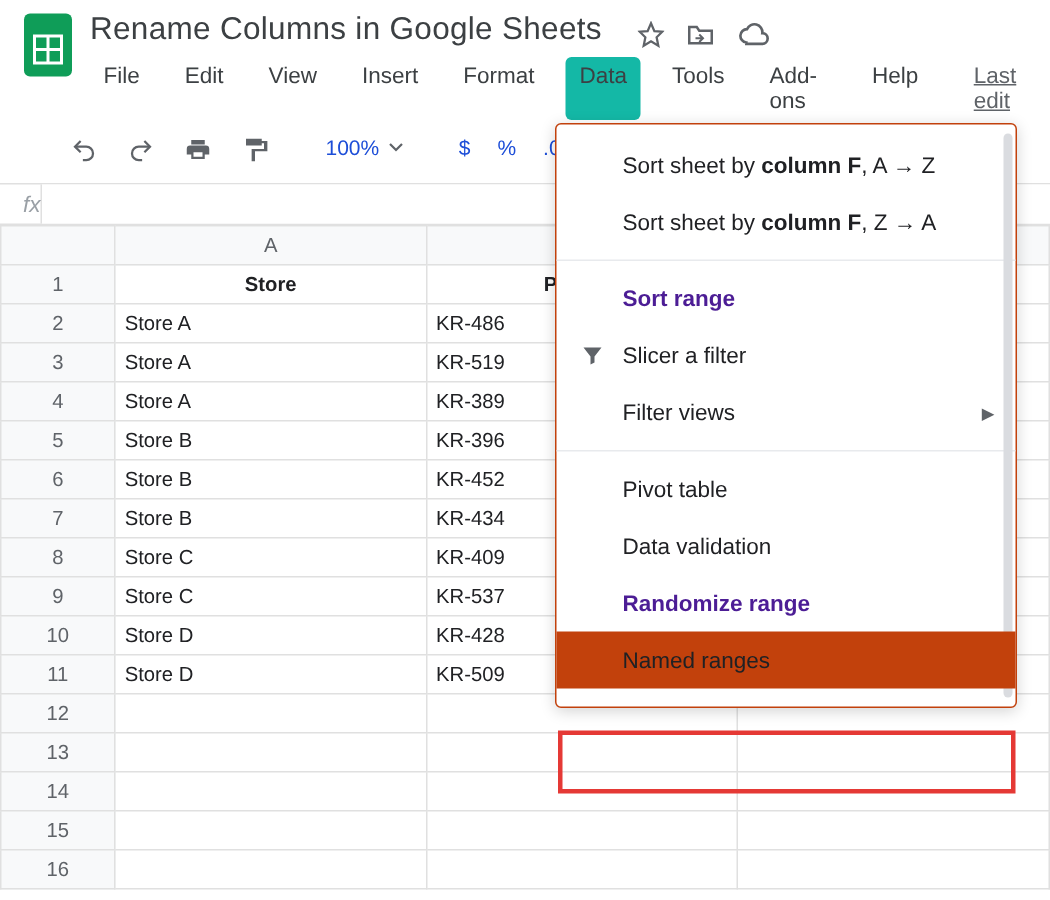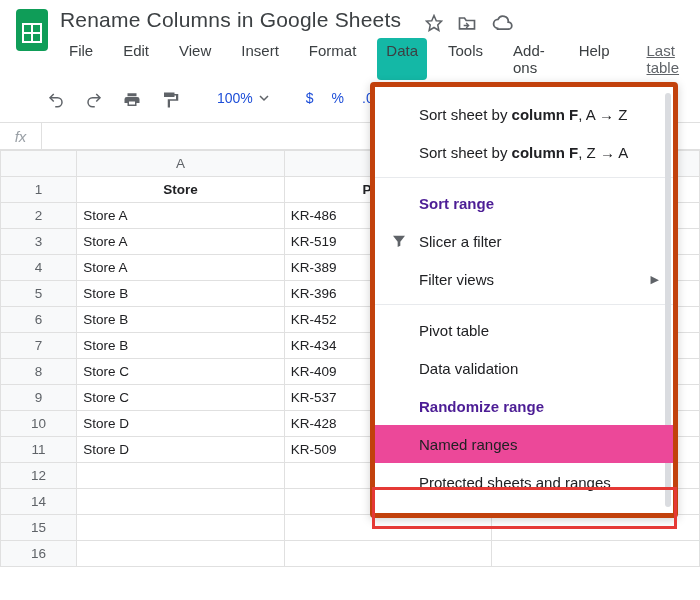--- a/index.html
+++ b/index.html
@@ -20,40 +20,40 @@
   .last-edit { margin-left: 16px; color: #5f6368; text-decoration: underline; padding:4px 0; }
 
   
   .toolbar { display: flex; align-items: flex-start; gap: 18px; padding: 10px 16px 10px 46px; color: #1d4ed8; font-size: 14px; }
   .toolbar .sep { width: 1px; height: 22px; background: transparent; }
   .zoom { display:flex; align-items:center; gap:6px; }
   .tb-icon { display:inline-flex; align-items:center; justify-content:center; width:20px; height:20px; }
 
   
   .fx-bar { display:flex; align-items:center; border-top:1px solid #e0e0e0; border-bottom:1px solid #e0e0e0; height:28px; }
-  .fx-label { width:42px; text-align:center; font-style:italic; color:#9aa0a6; font-size:15px; border-right:1px solid #e0e0e0; height:100%; line-height:28px;}
+  .fx-label { width:28px; text-align:right; font-style:italic; color:#9aa0a6; font-size:15px; border-right:1px solid #e0e0e0; height:100%; line-height:28px;}
   .fx-input { flex:1; height:100%; border:none; padding:0 8px; font-size:13px; outline:none; }
 
   
   .grid-wrap { position:relative; }
   table.sheet { border-collapse: collapse; width: 100%; table-layout: fixed; }
   table.sheet th, table.sheet td { border: 1px solid #e0e0e0; height: 26px; font-size: 13.5px; }
   .corner { width: 44px; background:#f8f9fa; }
   th.colhdr { background:#f8f9fa; color:#5f6368; font-weight:400; text-align:center; }
   th.rowhdr { width:44px; background:#f8f9fa; color:#5f6368; font-weight:400; text-align:center; }
   td.cell { padding: 0 6px; color:#202124; }
   td.header-cell { text-align:center; font-weight:700; }
   col.cA { width:120px; } col.cB { width:120px; } col.cC { width:120px; }
 
   
-  .dropdown { position:absolute; top:82px; left:370px; width:308px; background:#fff; border:5px solid #c2410c; border-radius:4px; box-shadow:0 2px 10px rgba(0,0,0,.18); padding:8px 0 12px 0; z-index:50; }
+  .dropdown { position:absolute; top:82px; left:370px; width:308px; background:#fff; border:1px solid #c2410c; border-radius:4px; box-shadow:0 2px 10px rgba(0,0,0,.18); padding:8px 0 12px 0; z-index:50; }
   .dropdown .scrollhint { position:absolute; right:2px; top:6px; bottom:6px; width:6px; background:#dadce0; border-radius:3px; }
   .dd-item { display:flex; align-items:center; height:38px; padding:0 20px 0 44px; font-size:15px; color:#202124; cursor:pointer; position:relative; }
   .dd-item.disabled { color:#4c1d95; cursor:default;font-weight:bold; }
-  .dd-item.hover { background:#ec4899; }
+  .dd-item.hover { background:#c2410c; }
   .dd-item .dd-icon { position:absolute; left:14px; width:20px; display:flex; justify-content:center; color:#5f6368; }
   .dd-item .chev { position:absolute; right:14px; color:#5f6368; font-size:11px; }
   .dd-sep { height:1px; background:#e8eaed; margin:6px 0; }
   .highlight-box { position:absolute; border:3px solid #e53935; pointer-events:none; z-index:60; }
 </style>
 </head>
 <body>
 
 <div class="header">
   <div class="logo">
@@ -89,21 +89,21 @@
     <div class="menu-bar">
       <div class="menu-item">File</div>
       <div class="menu-item">Edit</div>
       <div class="menu-item">View</div>
       <div class="menu-item">Insert</div>
       <div class="menu-item">Format</div>
       <div class="menu-item active">Data</div>
       <div class="menu-item">Tools</div>
       <div class="menu-item">Add-ons</div>
       <div class="menu-item">Help</div>
-      <div class="last-edit">Last table</div>
+      <div class="last-edit">Last edit</div>
     </div>
   </div>
 </div>
 
 <div class="toolbar">
   <span class="tb-icon">
       <svg width="18" height="18" viewBox="0 0 24 24" fill="none" stroke="#5f6368" stroke-width="2">
         <path d="M9 14l-5-5 5-5"></path>
         <path d="M4 9h10a6 6 0 0 1 0 12h-3"></path>
       </svg>
@@ -223,20 +223,26 @@
           <td class="cell">KR-509</td>
           <td class="cell"></td>
         </tr>
   <tr>
           <th class="rowhdr">12</th>
           <td class="cell"></td>
           <td class="cell"></td>
           <td class="cell"></td>
         </tr>
   <tr>
+          <th class="rowhdr">13</th>
+          <td class="cell"></td>
+          <td class="cell"></td>
+          <td class="cell"></td>
+        </tr>
+  <tr>
           <th class="rowhdr">14</th>
           <td class="cell"></td>
           <td class="cell"></td>
           <td class="cell"></td>
         </tr>
   <tr>
           <th class="rowhdr">15</th>
           <td class="cell"></td>
           <td class="cell"></td>
           <td class="cell"></td>
@@ -271,16 +277,15 @@
   </div>
   <div class="dd-item">
     <span>Filter views</span>
     <span class="chev">▶</span>
   </div>
   <div class="dd-sep"></div>
   <div class="dd-item">Pivot table</div>
   <div class="dd-item">Data validation</div>
   <div class="dd-item disabled">Randomize range</div>
   <div class="dd-item hover">Named ranges</div>
-  <div class="dd-item">Protected sheets and ranges</div>
 </div>
 
 <div class="highlight-box" style="left:372px; top:487px; width:305px; height:42px;"></div>
 
 </body></html>

